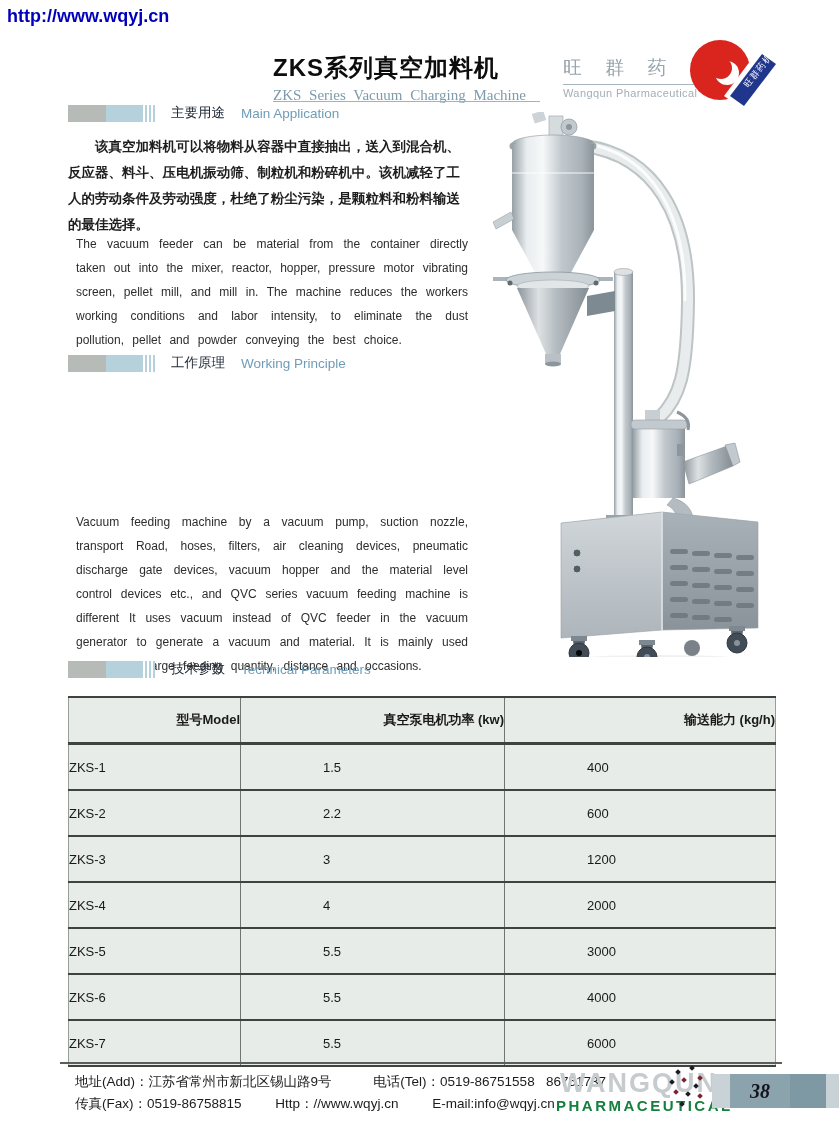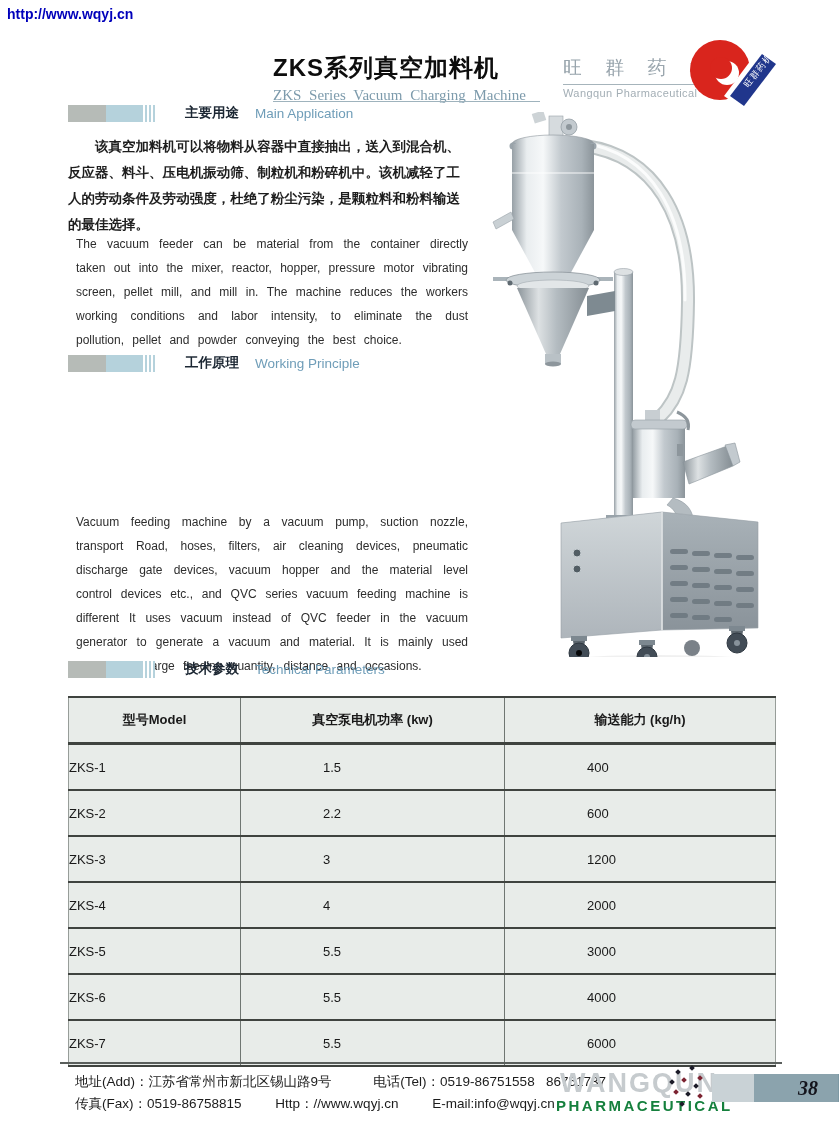--- a/index.html
+++ b/index.html
@@ -1,20 +1,20 @@
 <!DOCTYPE html>
 <html><head>
 <meta charset="utf-8">
 <style>
   html,body{margin:0;padding:0;background:#fff;}
   .page{position:relative;width:839px;height:1146px;background:#ffffff;overflow:hidden;
         font-family:"Liberation Sans",sans-serif;color:#222;}
 
   
-  .url{position:absolute;left:7px;top:6px;font-size:14px;font-weight:bold;
+  .url{position:absolute;left:7px;top:6px;font-size:18px;font-weight:bold;
        color:#0000bb;text-decoration:none;}
 
   
   .title-block{position:absolute;left:273px;top:52px;}
   .title-cn{margin:0;font-size:24px;font-weight:bold;color:#0d0d0d;letter-spacing:1px;}
   .title-en{margin-top:3px;font-family:"Liberation Serif",serif;font-size:15px;
             color:#7d9bac;word-spacing:4px;}
   .title-underline{position:absolute;left:273px;top:101px;width:267px;height:1px;background:#9fb3bd;}
 
   
@@ -23,21 +23,21 @@
   .logo-rule{width:134px;height:1px;background:#a6b4bb;margin-top:3px;}
   .logo-en{font-size:11px;color:#a3aeb5;letter-spacing:.4px;margin-top:2px;}
   .logo-mark{position:absolute;left:688px;top:30px;}
 
   
   .sec-header{position:absolute;left:68px;display:flex;align-items:center;height:18px;}
   .sec-bar{width:73px;height:17px;position:relative;flex:none;
            background:linear-gradient(90deg,#b6bbb7 0 52%,#b5d2dc 52% 100%);}
   .sec-bar::after{content:"";position:absolute;right:-14px;top:0;bottom:0;width:14px;
            background:repeating-linear-gradient(90deg,#b5d2dc 0 2px,#ffffff 2px 4px);}
-  .sec-cn{margin-left:44px;font-size:13.5px;font-weight:bold;color:#1c2733;white-space:nowrap;}
+  .sec-cn{margin-left:30px;font-size:13.5px;font-weight:normal;color:#1c2733;white-space:nowrap;}
   .sec-en{margin-left:16px;font-size:13.5px;color:#6f9db8;white-space:nowrap;}
 
   
   .para-cn{position:absolute;left:68px;width:392px;font-size:13.5px;line-height:26px;
            font-weight:600;color:#1e1e1e;text-align:justify;text-indent:2em;margin:0;}
   .para-en{position:absolute;left:68px;width:392px;font-size:12px;line-height:24px;
            color:#2d2d2d;text-align:justify;word-spacing:5px;margin:8px;}
 
   
   .product{position:absolute;left:487px;top:112px;}
@@ -46,38 +46,38 @@
   .spec-table{position:absolute;left:68px;top:696px;width:707px;border-collapse:collapse;
               table-layout:fixed;background:#e8ece9;font-size:13px;color:#191919;
               border-top:2px solid #3f433f;border-bottom:2px solid #3f433f;
               border-left:1px solid #979d99;border-right:1px solid #979d99;}
   .spec-table th,.spec-table td{height:44px;border-left:1px solid #6f7672;vertical-align:middle;
               font-weight:normal;padding:0;}
   .spec-table th:first-child,.spec-table td:first-child{border-left:none;}
   .spec-table tr{border-top:2px solid #3f433f;}
   .spec-table thead tr{border-top:none;}
   .spec-table tbody tr:first-child{border-top:3px solid #3f433f;}
-  .spec-table th{text-align:center;font-weight:600;font-size:13px;}
+  .spec-table th{text-align:right;font-weight:600;font-size:13px;}
   .spec-table td.c0{text-align:left;}
   .spec-table td.c1,.spec-table td.c2{text-align:left;padding-left:82px;}
 
   
   .footer-rule{position:absolute;left:60px;top:1062px;width:722px;height:2px;background:#5a5f5c;}
   .footer-text{position:absolute;left:75px;top:1071px;font-family:Liberation Sans, sans-serif;
                font-size:13.5px;color:#1c1c1c;line-height:22px;}
   .footer-text span{white-space:pre;}
   .gap38{margin-left:38px;} .gap30{margin-left:30px;}
   .brand{position:absolute;left:560px;top:1068px;font-weight:bold;color:#c6cbce;
          font-size:27px;letter-spacing:2px;}
   .brand-sub{position:absolute;left:556px;top:1097px;font-weight:bold;color:#15803d;
          font-size:15px;letter-spacing:2.5px;}
   .dots{position:absolute;left:668px;top:1066px;width:46px;height:48px;}
   .dot{position:absolute;width:4px;height:4px;transform:rotate(45deg);}
   .page-badge{position:absolute;left:712px;top:1074px;height:30px;display:flex;}
-  .seg{display:block;height:28px;padding-left:24px;}
+  .seg{display:block;height:34px;}
   .seg1{width:18px;background:#c9d2d6;}
   .seg2{width:60px;background:#8ba3ad;display:flex;align-items:center;justify-content:center;}
   .seg3{width:36px;background:#7e99a4;}
   .seg4{width:13px;background:#c9d2d6;}
   .page-num{font-family:"Liberation Serif",serif;font-style:italic;font-size:20px;
             color:#14141c;font-weight:600;}
 </style>
 </head>
 <body>
 

